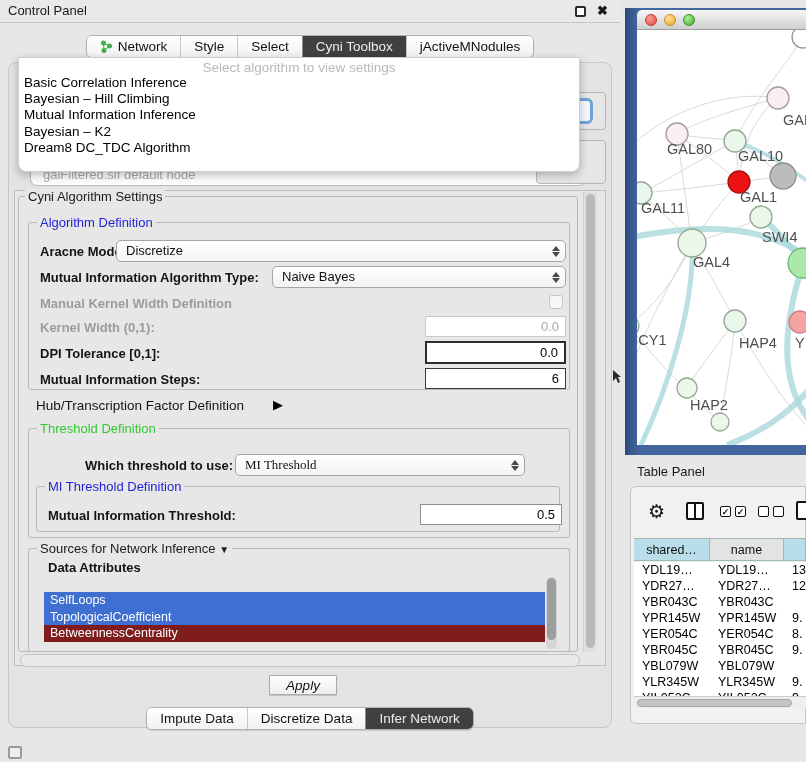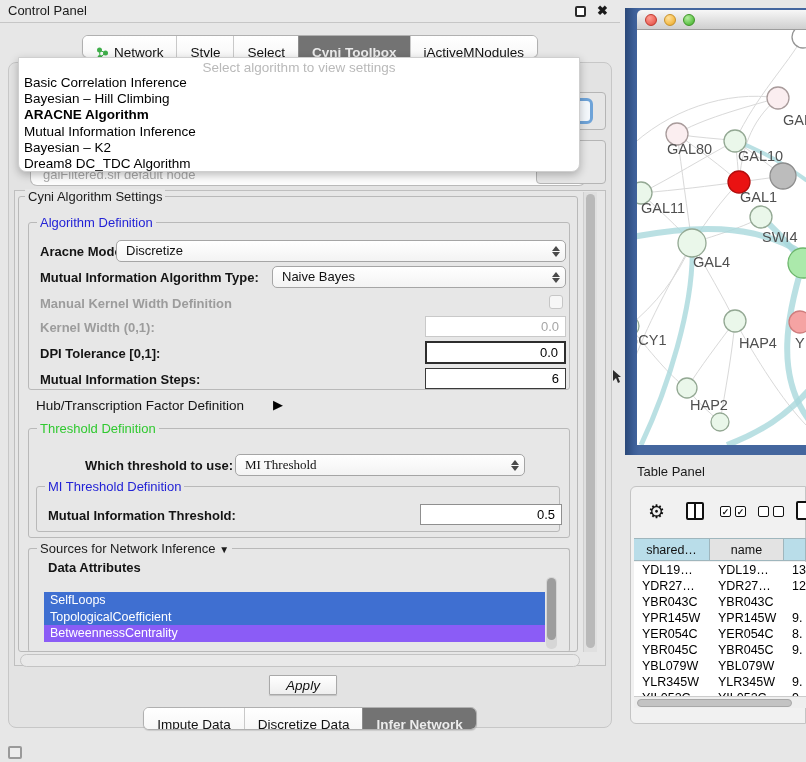--- a/index.html
+++ b/index.html
@@ -7,23 +7,23 @@
   body { font-family:"Liberation Sans", sans-serif; background:#e7e7e7; position:relative; overflow:hidden; }
   #root { position:absolute; inset:0; width:806px; height:762px; }
 
   
   .cp-titlebar { position:absolute; left:0; top:8; width:620px; height:23px; background:#e9e9e9; border-bottom:1px solid #c6c6c6; }
   .cp-title { position:absolute; left:8px; top:3px; font-size:13px; color:#1a1a1a; }
   .cp-float { position:absolute; right:34px; top:6px; width:11px; height:11px; border:2px solid #2b2b2b; border-radius:2px; background:#fff; }
   .cp-close { position:absolute; right:12px; top:3px; font-size:13px; font-weight:bold; color:#1a1a1a; }
 
   .seg-tabs { position:absolute; display:flex; border:1px solid #b0b0b0; border-radius:6px; overflow:hidden; background:#fdfdfd; height:23px; box-shadow:0 1px 1px rgba(0,0,0,.12); }
-  .seg { font-size:13.5px; color:#111; line-height:22px; padding:17px 13px; border-left:1px solid #c9c9c9; display:flex; align-items:center; gap:5px; white-space:nowrap; background:linear-gradient(#ffffff,#f2f2f2); }
+  .seg { font-size:13.5px; color:#111; line-height:22px; padding:4px 13px; border-left:1px solid #c9c9c9; display:flex; align-items:center; gap:5px; white-space:nowrap; background:linear-gradient(#ffffff,#f2f2f2); }
   .seg:first-child { border-left:none; }
-  .seg.sel { background:#737373; color:#ececec; border-left-color:#8d8d8d;font-weight:bold; }
+  .seg.sel { background:#404040; color:#ececec; border-left-color:#8d8d8d; }
   #top-tabs { left:0; top:35px; width:620px; border:none; background:transparent; box-shadow:none; justify-content:center; overflow:visible; }
   #top-tabs .inner { display:flex; border:1px solid #b0b0b0; border-radius:6px; overflow:hidden; background:#fdfdfd; box-shadow:0 1px 1px rgba(0,0,0,.12); }
 
   .cp-body { position:absolute; left:8px; top:62px; width:604px; height:666px; background:#e3e3e3; border:1px solid #c7c7c7; border-radius:8px; }
 
   
   .algo-popup { position:absolute; left:18px; top:57px; width:562px; height:115px; background:#ffffff; border:1px solid #cfcfcf; border-radius:0 0 8px 8px; box-shadow:0 3px 8px rgba(0,0,0,.25); z-index:30; overflow:hidden; }
   .algo-prompt { text-align:center; color:#b9b9b9; font-size:13.5px; padding-top:2px; height:17px; }
   .algo-item { font-size:13.5px; color:#000; padding-left:5px; height:16.2px; line-height:16.2px; white-space:nowrap; }
   .algo-item.bold { font-weight:bold; }
@@ -152,21 +152,20 @@
   <div class="hidden-group-frag2"></div>
   <div class="partial-combo">
     <span>galFiltered.sif default node</span>
   </div>
 
   <div class="algo-popup">
     <div class="algo-prompt">Select algorithm to view settings</div>
     <div id="algo-items">
         <div class="algo-item">Basic Correlation Inference</div>
         <div class="algo-item">Bayesian – Hill Climbing</div>
-        <div class="algo-item bold">ARACNE Algorithm</div>
         <div class="algo-item">Mutual Information Inference</div>
         <div class="algo-item">Bayesian – K2</div>
         <div class="algo-item">Dream8 DC_TDC Algorithm</div>
       </div>
   </div>
 
   <div class="settings-area"></div>
   <div class="vscroll">
       <div class="thumb"></div>
     </div>
@@ -224,21 +223,21 @@
   <span class="lbl" style="left:48px; top:508px;">Mutual Information Threshold:</span>
   <div class="field thin" style="left:420px; top:504px; width:142px;">0.5</div>
 
   <div class="fsbox" style="left:28px; top:548px; width:542px; height:104px; border-bottom:none;">
     <span class="fslegend" style="left:8px;"><span>Sources for Network Inference</span> <span style="font-size:10px;">▼</span></span>
   </div>
   <span class="lbl" style="left:36px; top:560px;padding-left:12px;">Data Attributes</span>
   <div class="attr-list" id="attr-list">
       <div class="attr-item" style="background: rgb(63, 111, 209); margin-top: 16px;">SelfLoops</div>
       <div class="attr-item" style="background: rgb(63, 111, 209);">TopologicalCoefficient</div>
-      <div class="attr-item" style="background: #8b5cf6;">BetweennessCentrality</div>
+      <div class="attr-item" style="background: #7f1d1d;">BetweennessCentrality</div>
     </div>
   <div class="attr-scroll">
       <div class="thumb"></div>
     </div>
 
   <div class="apply-btn">Apply</div>
 
   <div class="seg-tabs" id="bottom-tabs">
     <div class="inner" id="bottom-tabs-inner">
         <div class="seg">

